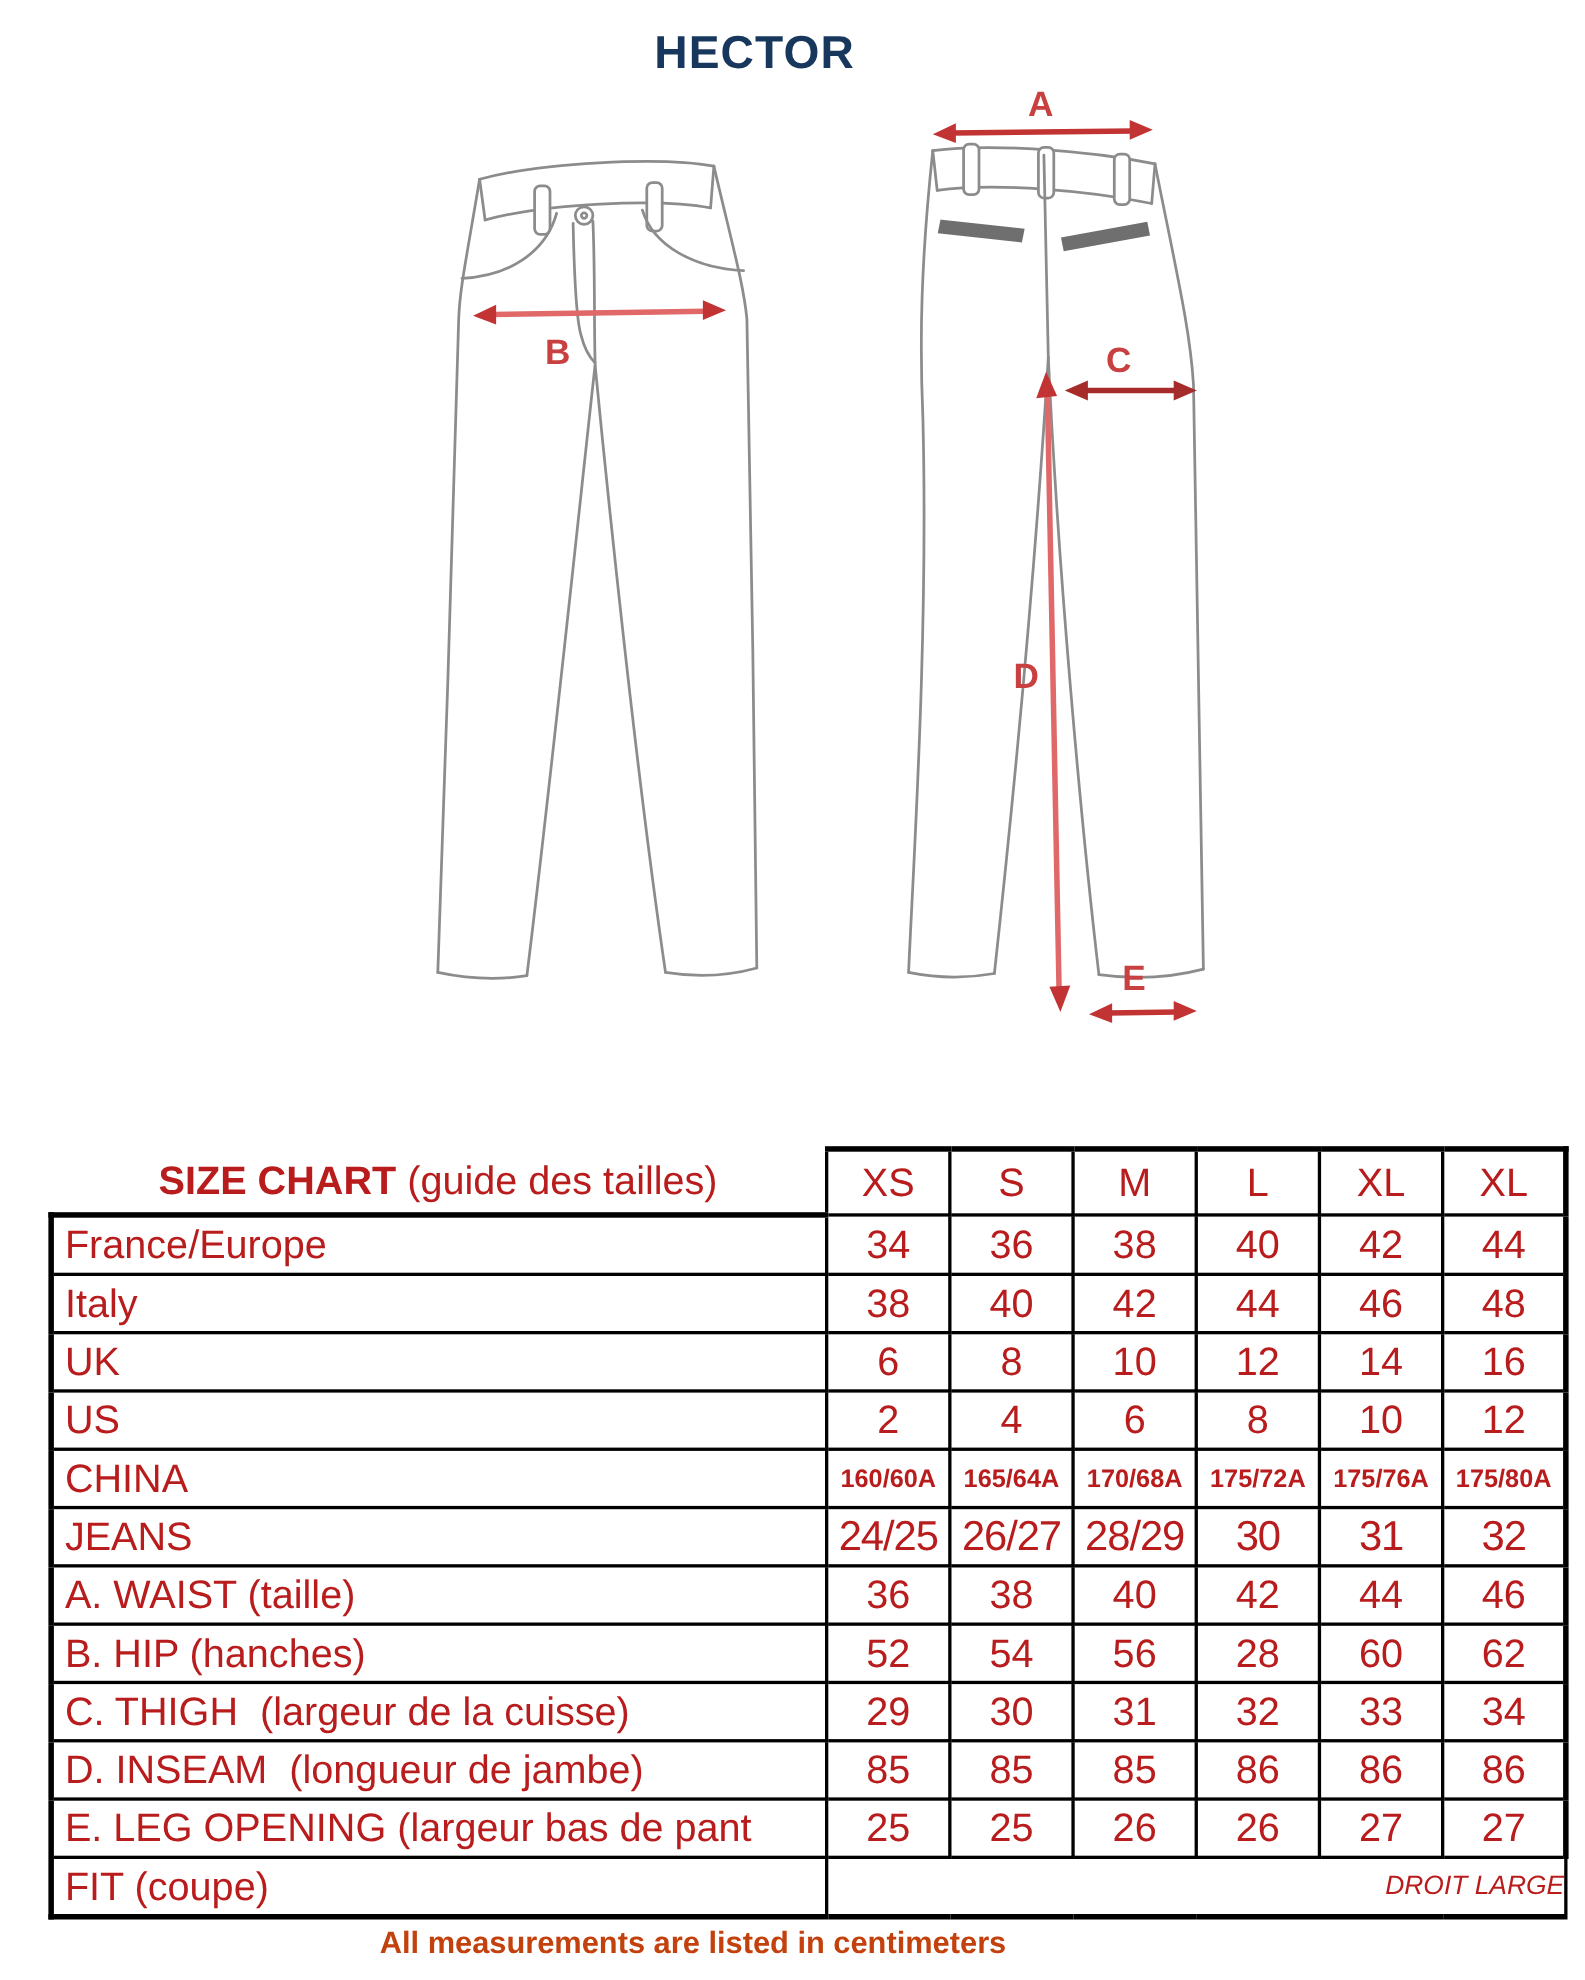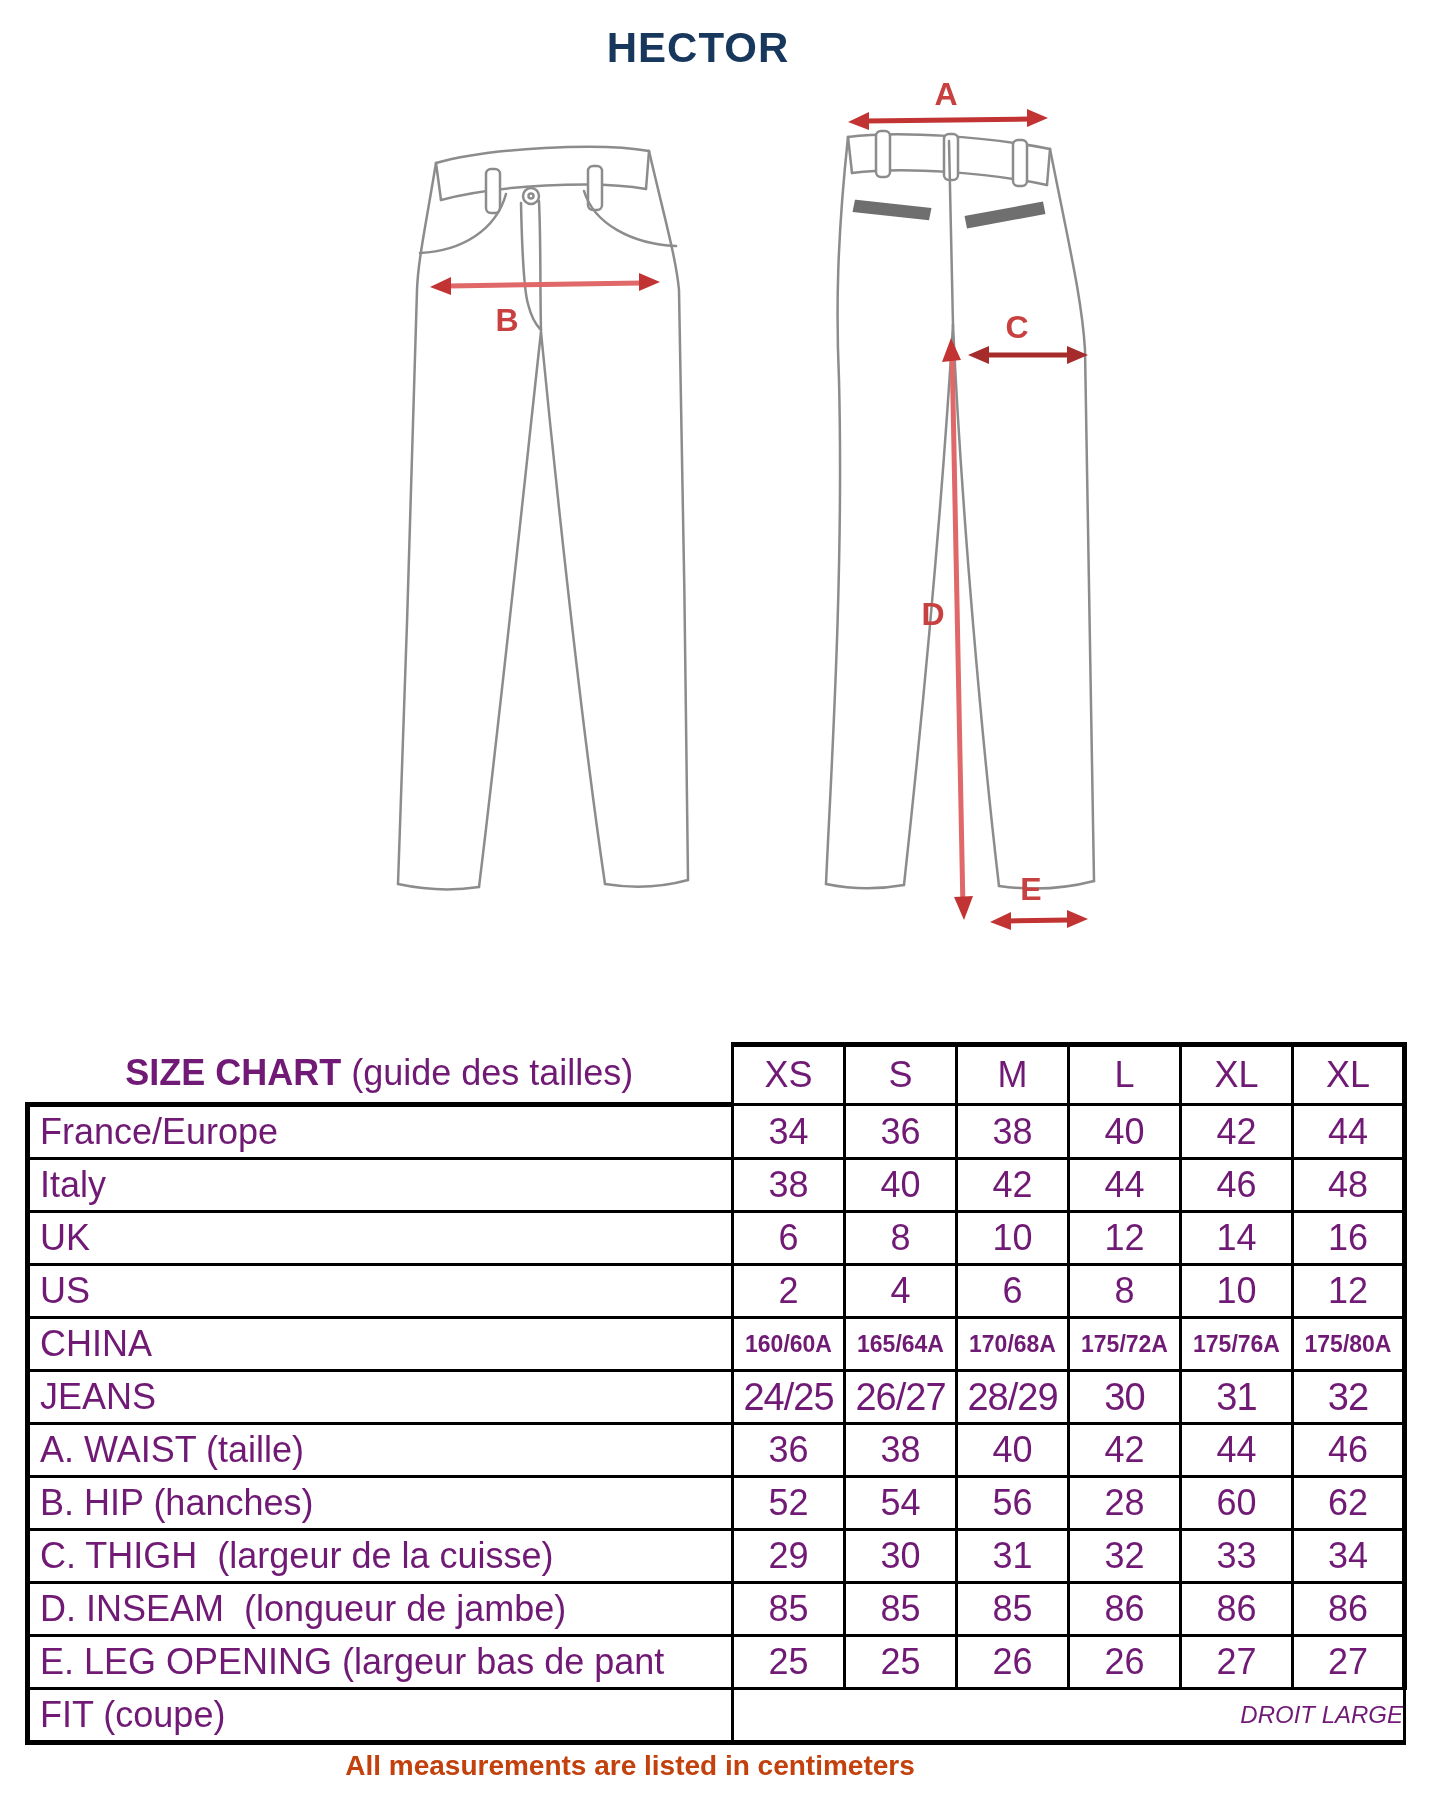--- a/index.html
+++ b/index.html
@@ -1,23 +1,23 @@
 <!DOCTYPE html>
 <html><head>
 <meta charset="utf-8">
 <style>
   html,body{margin:0;padding:0;background:#fff;}
   .page{position:relative;width:1441px;height:1800px;background:#ffffff;overflow:hidden;
         font-family:"Liberation Sans",sans-serif;color:#1F3864;}
-  .title{position:absolute;top:24px;left:12px;width:1372px;text-align:center;
+  .title{position:absolute;top:24px;left:0;width:1372px;text-align:center;
          font-size:42px;font-weight:bold;color:#17375D;letter-spacing:1px;}
   .diagram-svg{position:absolute;top:0;left:0;}
   
-  table.size-table{position:absolute;left:25px;top:1042px;width:1377px;
-        border-collapse:collapse;table-layout:fixed;color:#701a75;}
+  table.size-table{position:absolute;left:44px;top:1042px;width:1377px;
+        border-collapse:collapse;table-layout:fixed;color:#b91c1c;}
   col.c-label{width:705px;}
   col.c-size{width:112px;}
   th,td{padding:0;height:50px;vertical-align:middle;font-weight:normal;}
   th.corner{border:none;font-size:36px;text-align:center;white-space:nowrap;height:56px;}
   th.corner b{font-weight:bold;}
   th.size{border:3px solid #000;border-top:5px solid #000;font-size:36px;text-align:center;height:56px;}
   th.size:first-of-type{border-left:5px solid #000;}
   th.size:last-child{border-right:5px solid #000;}
   td.label{border:3px solid #000;border-left:5px solid #000;text-align:left;
            padding-left:10px;font-size:36px;white-space:pre;overflow:hidden;}

